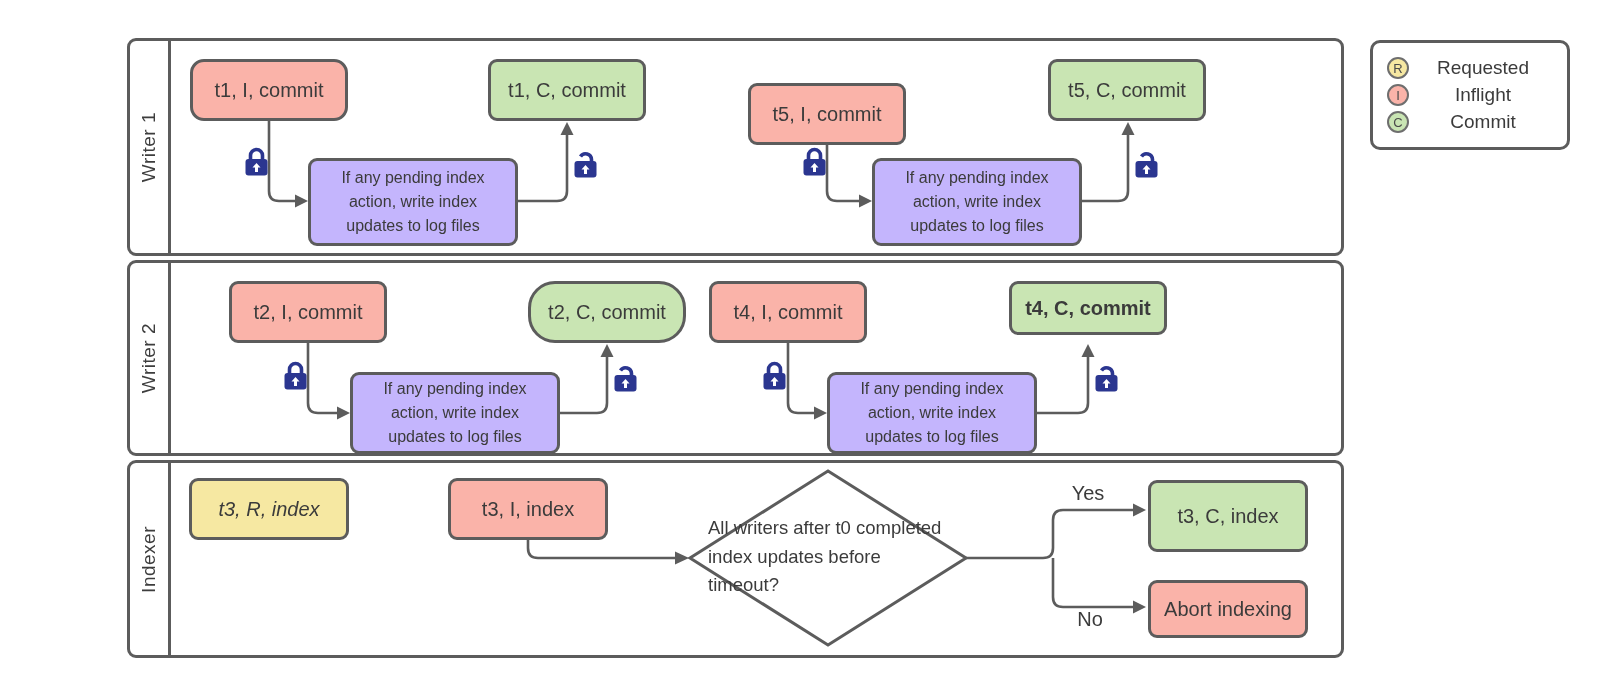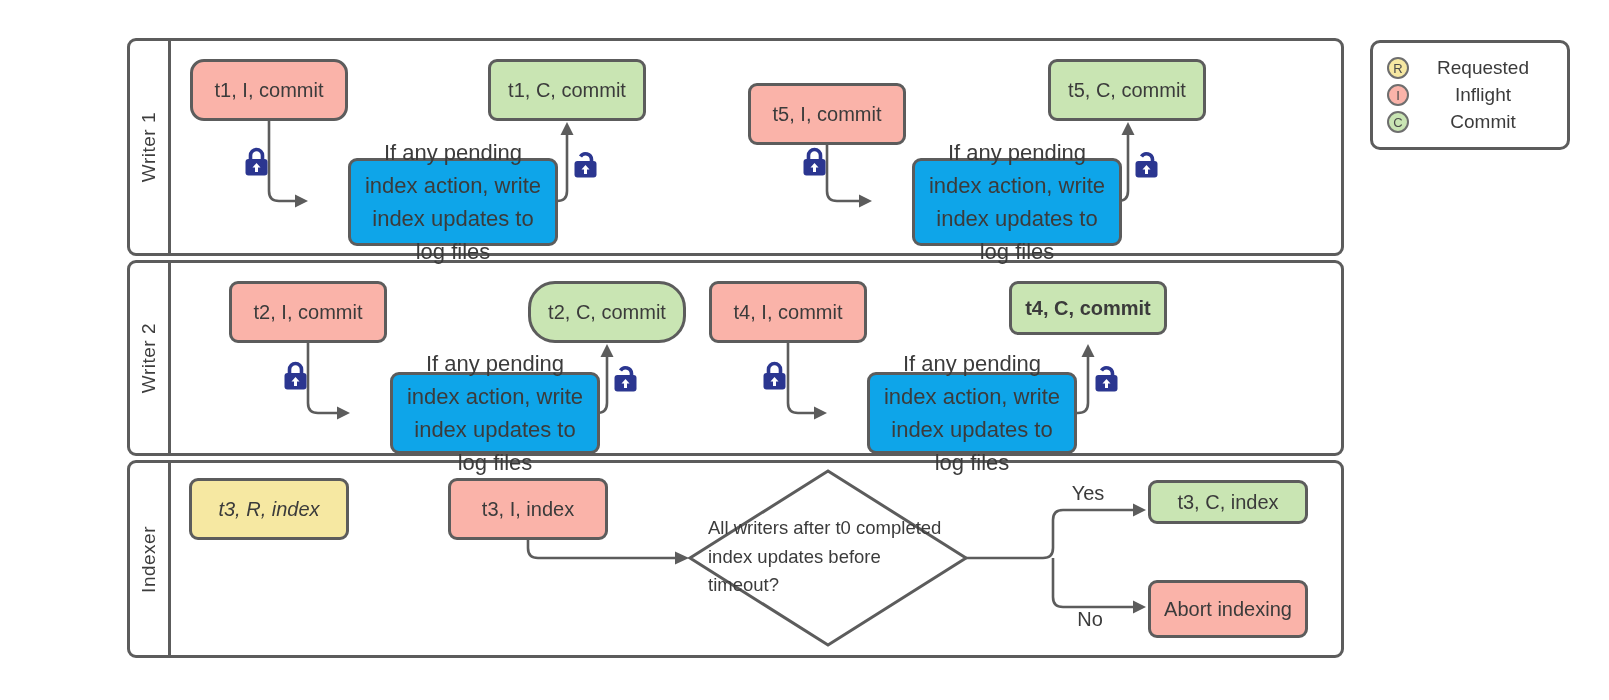--- a/index.html
+++ b/index.html
@@ -19,21 +19,21 @@
   .lane-strip{position:absolute;left:0;top:0;bottom:0;width:41px;border-right:3px solid var(--line);
               display:flex;align-items:center;justify-content:center;}
   .lane-label{writing-mode:vertical-rl;transform:rotate(180deg);font-size:19px;color:var(--text);letter-spacing:.5px;white-space:nowrap;}
 
   
   .node{position:absolute;display:flex;align-items:center;justify-content:center;text-align:center;
         border:3px solid var(--line);border-radius:9px;font-size:20px;color:#3b3b3b;line-height:1.25;}
   .fill-inflight{background:var(--fill-inflight);}
   .fill-commit{background:var(--fill-commit);}
   .fill-requested{background:var(--fill-requested);}
-  .note{background:#0ea5e9;font-size:22px;line-height:1.5;padding:4px 8px;margin-left:40px;}
+  .note{background:#c4b5fd;font-size:16px;line-height:1.5;padding:4px 8px;}
 
   .diamond-text{position:absolute;left:708px;top:514px;width:240px;
                 font-size:18.5px;line-height:1.55;color:#3b3b3b;}
   .edge-label{position:absolute;width:60px;text-align:center;font-size:20px;color:#3b3b3b;}
 
   
   svg.overlay{position:absolute;left:0;top:0;pointer-events:none;}
   .conn{stroke:var(--line);stroke-width:2.6;fill:none;}
   .head{fill:var(--line);stroke:none;}
   .diamond{fill:#ffffff;stroke:var(--line);stroke-width:3;}
@@ -155,21 +155,21 @@
   <div class="node fill-commit" style="left:528px;top:281px;width:158px;height:62px;border-radius:27px;">t2, C, commit</div>
   <div class="node fill-inflight" style="left:709px;top:281px;width:158px;height:62px;">t4, I, commit</div>
   <div class="node note" style="left:827px;top:372px;width:210px;height:82px;">If any pending index action, write index updates to log files</div>
   <div class="node fill-commit" style="left:1009px;top:281px;width:158px;height:54px;font-weight:bold;">t4, C, commit</div>
 
   <div class="node fill-requested" style="left:189px;top:478px;width:160px;height:62px;font-style:italic;">t3, R, index</div>
   <div class="node fill-inflight" style="left:448px;top:478px;width:160px;height:62px;">t3, I, index</div>
   <div class="diamond-text">All writers after t0 completed index updates before timeout?</div>
   <div class="edge-label" style="left:1058px;top:482px;">Yes</div>
   <div class="edge-label" style="left:1060px;top:608px;">No</div>
-  <div class="node fill-commit" style="left:1148px;top:480px;width:160px;height:44px;">t3, C, index</div>
+  <div class="node fill-commit" style="left:1148px;top:480px;width:160px;height:72px;">t3, C, index</div>
   <div class="node fill-inflight" style="left:1148px;top:580px;width:160px;height:58px;">Abort indexing</div>
 
   <div class="legend">
     <div class="legend-row">
       <span class="legend-dot" style="background:var(--fill-requested);">R</span>
       <span class="legend-text">Requested</span>
     </div>
     <div class="legend-row">
       <span class="legend-dot" style="background:var(--fill-inflight);">I</span>
       <span class="legend-text">Inflight</span>

